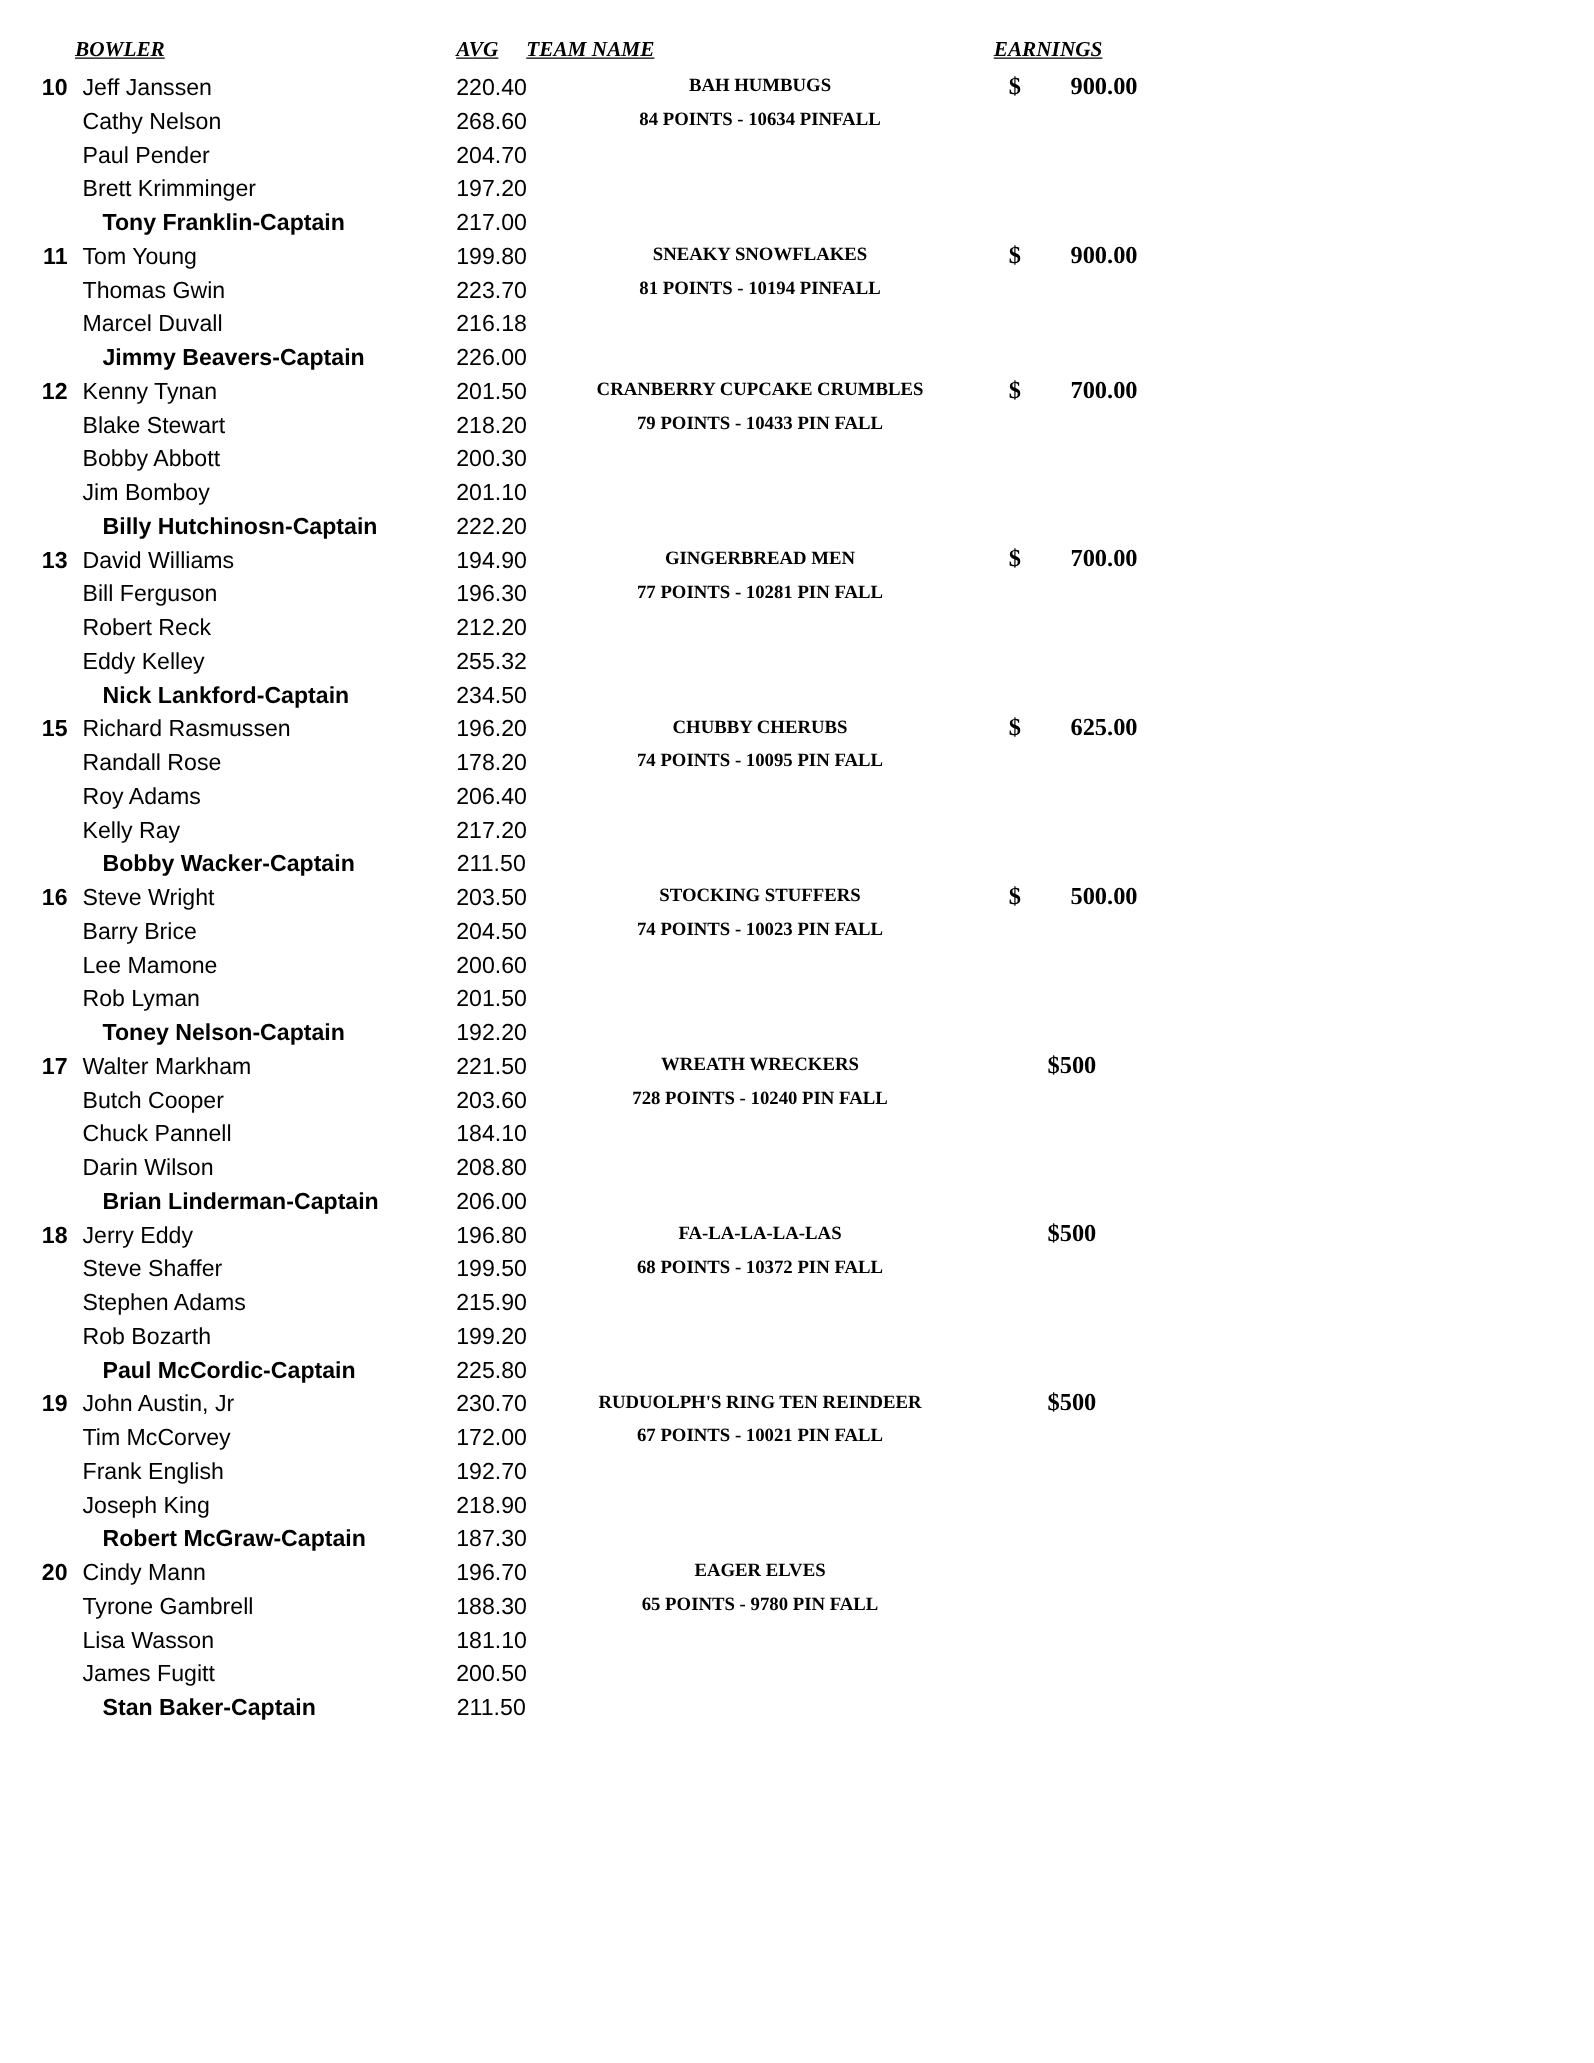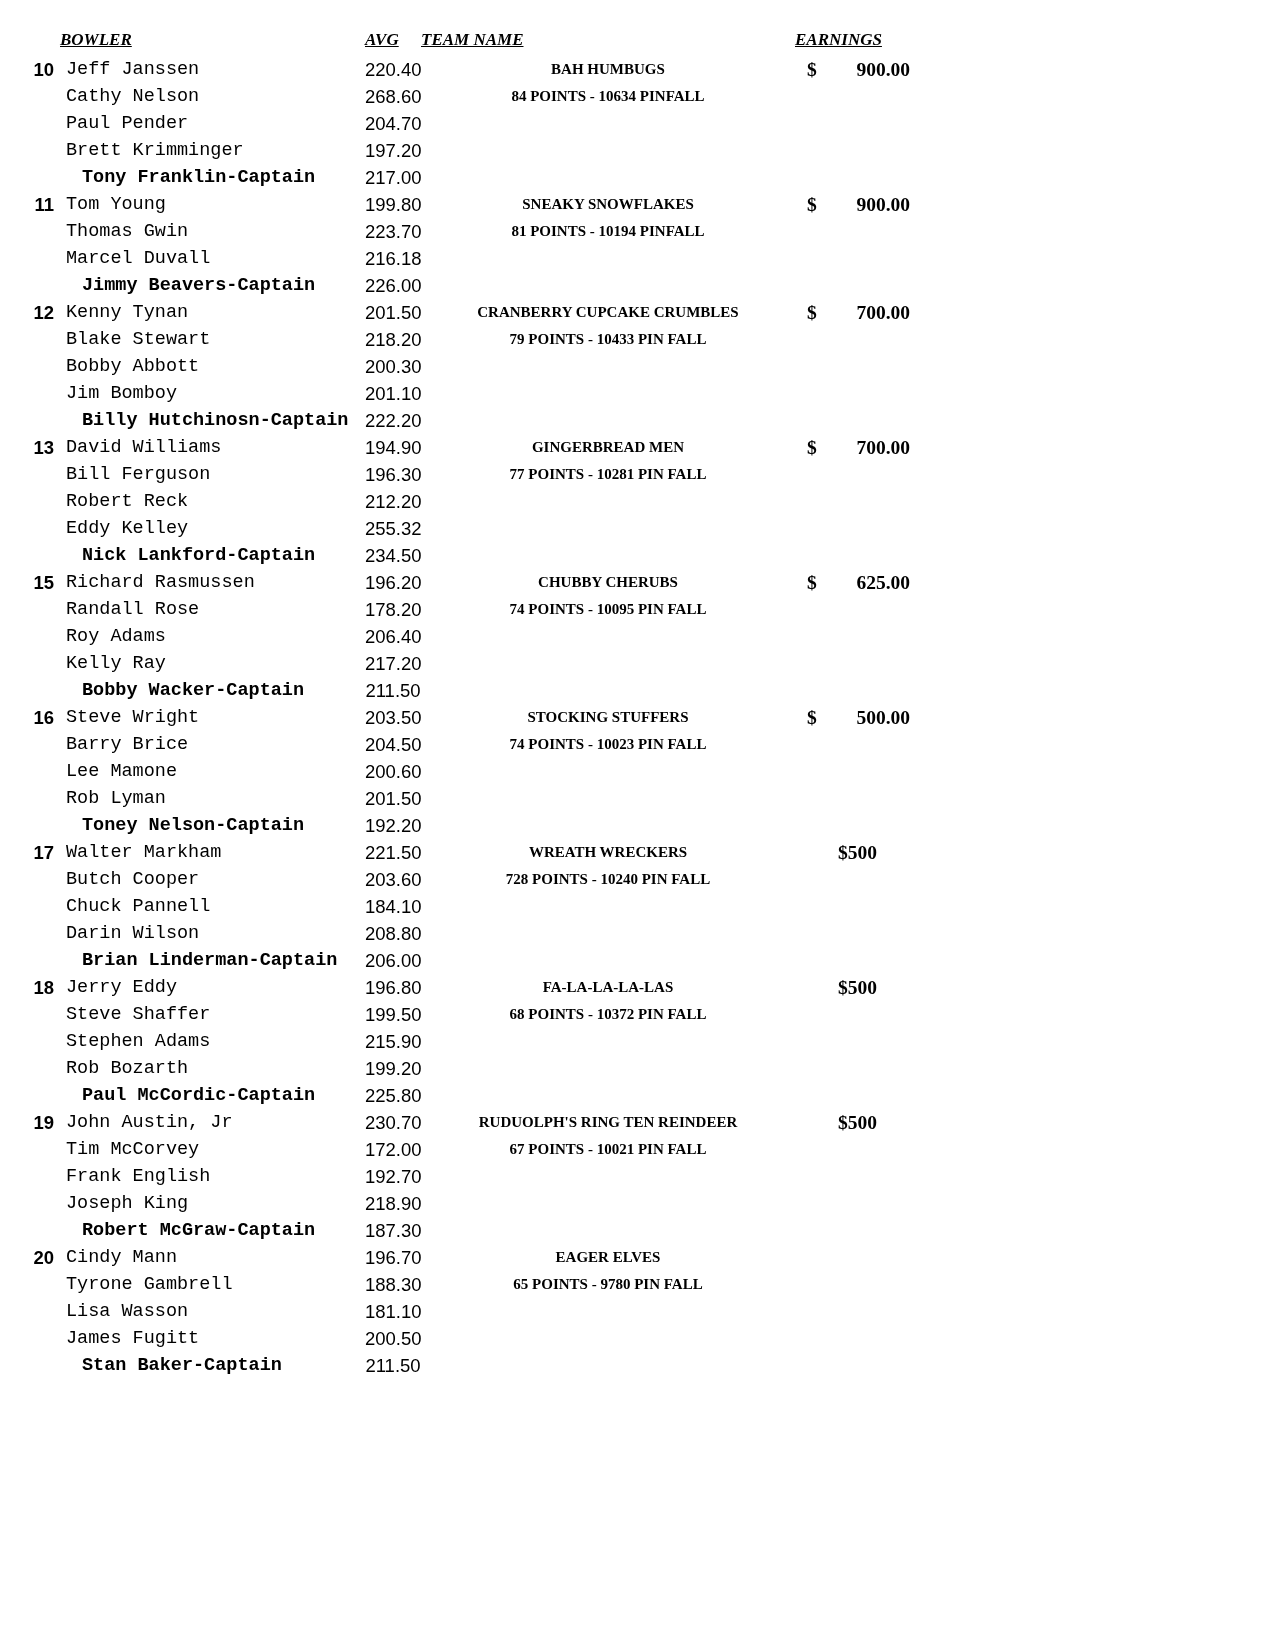--- a/index.html
+++ b/index.html
@@ -37,21 +37,21 @@
   }
   .cell { overflow: visible; }
   .rank {
     font-family: "Liberation Sans", sans-serif;
     font-weight: bold;
     font-size: 18.5px;
     text-align: right;
     padding-right: 6px;
   }
   .name {
-    font-family: Liberation Mono, monospace;
+    font-family: Liberation Sans, sans-serif;
     font-size: 18.5px;
     padding-left: 6px;
   }
   .name.captain { font-weight: bold; margin-left: 16px; }
   .avg {
     font-family: Liberation Sans, sans-serif;
     font-size: 18.5px;
     text-align: center;
   }
   .team {

